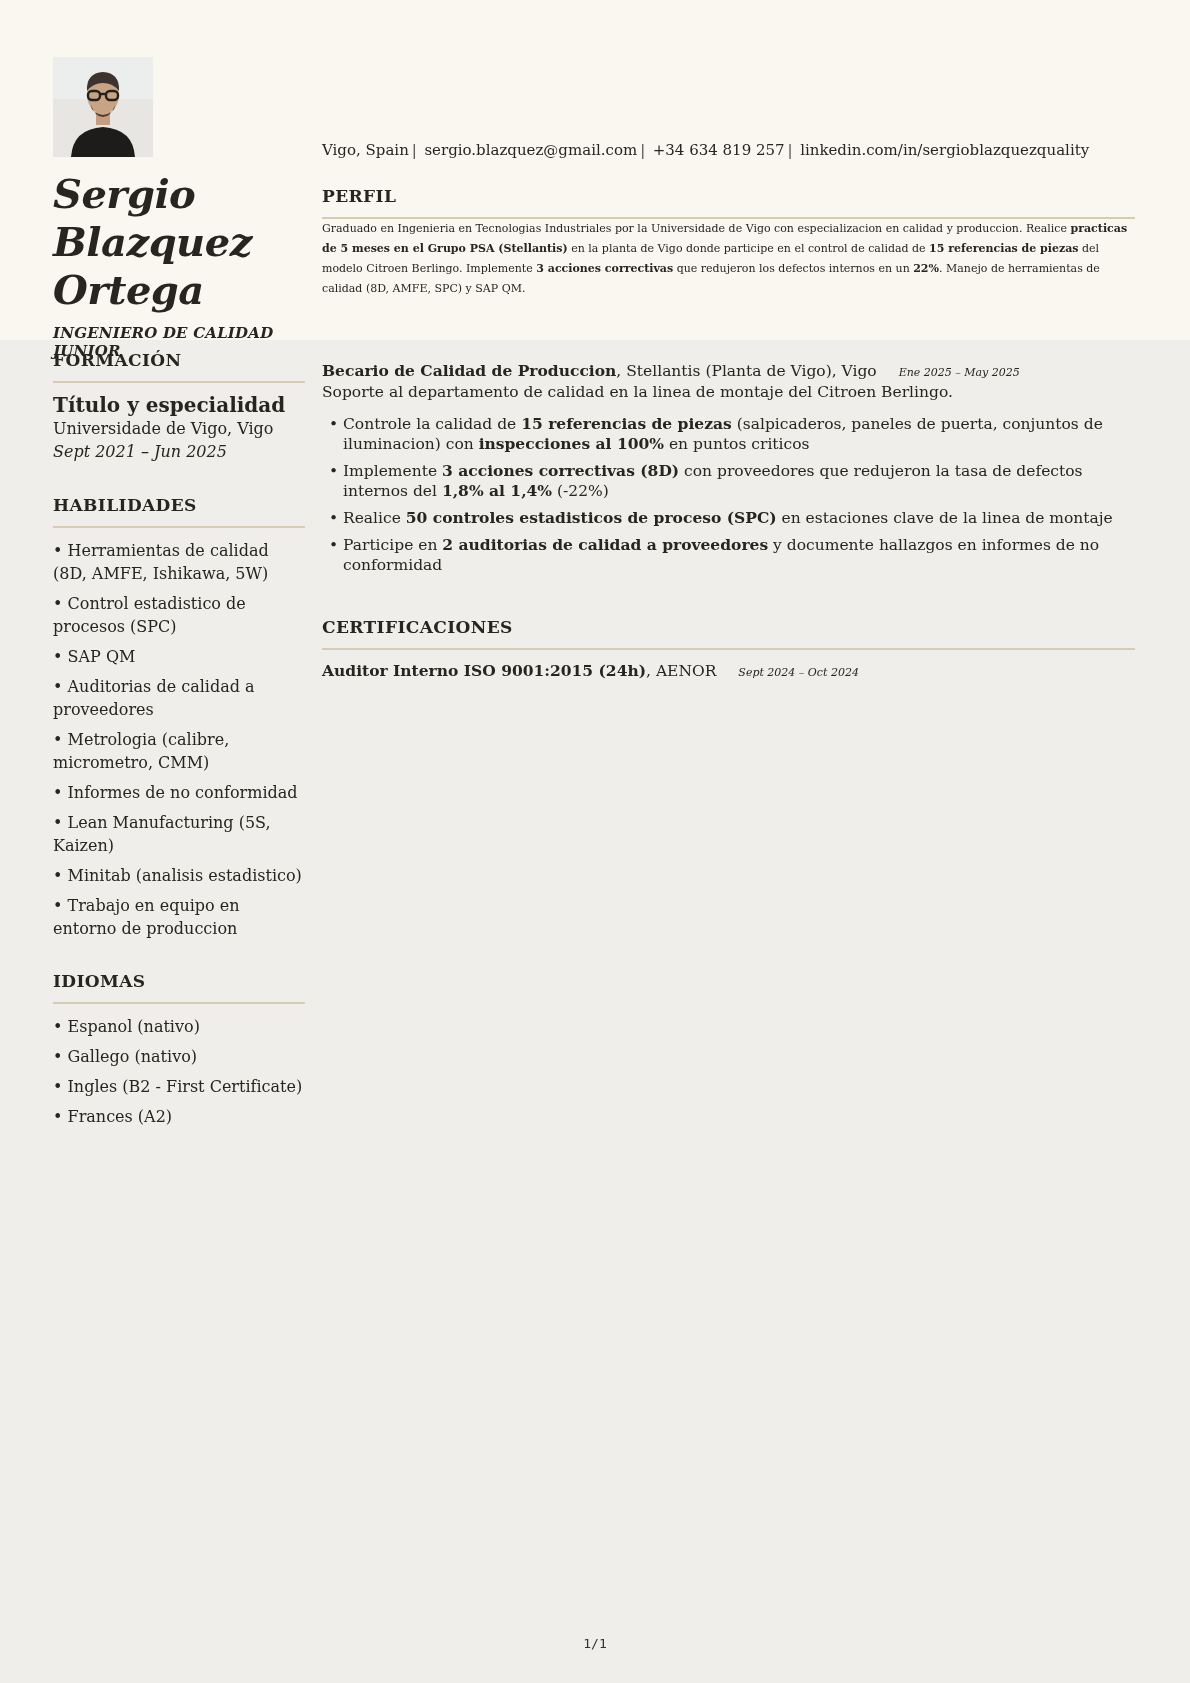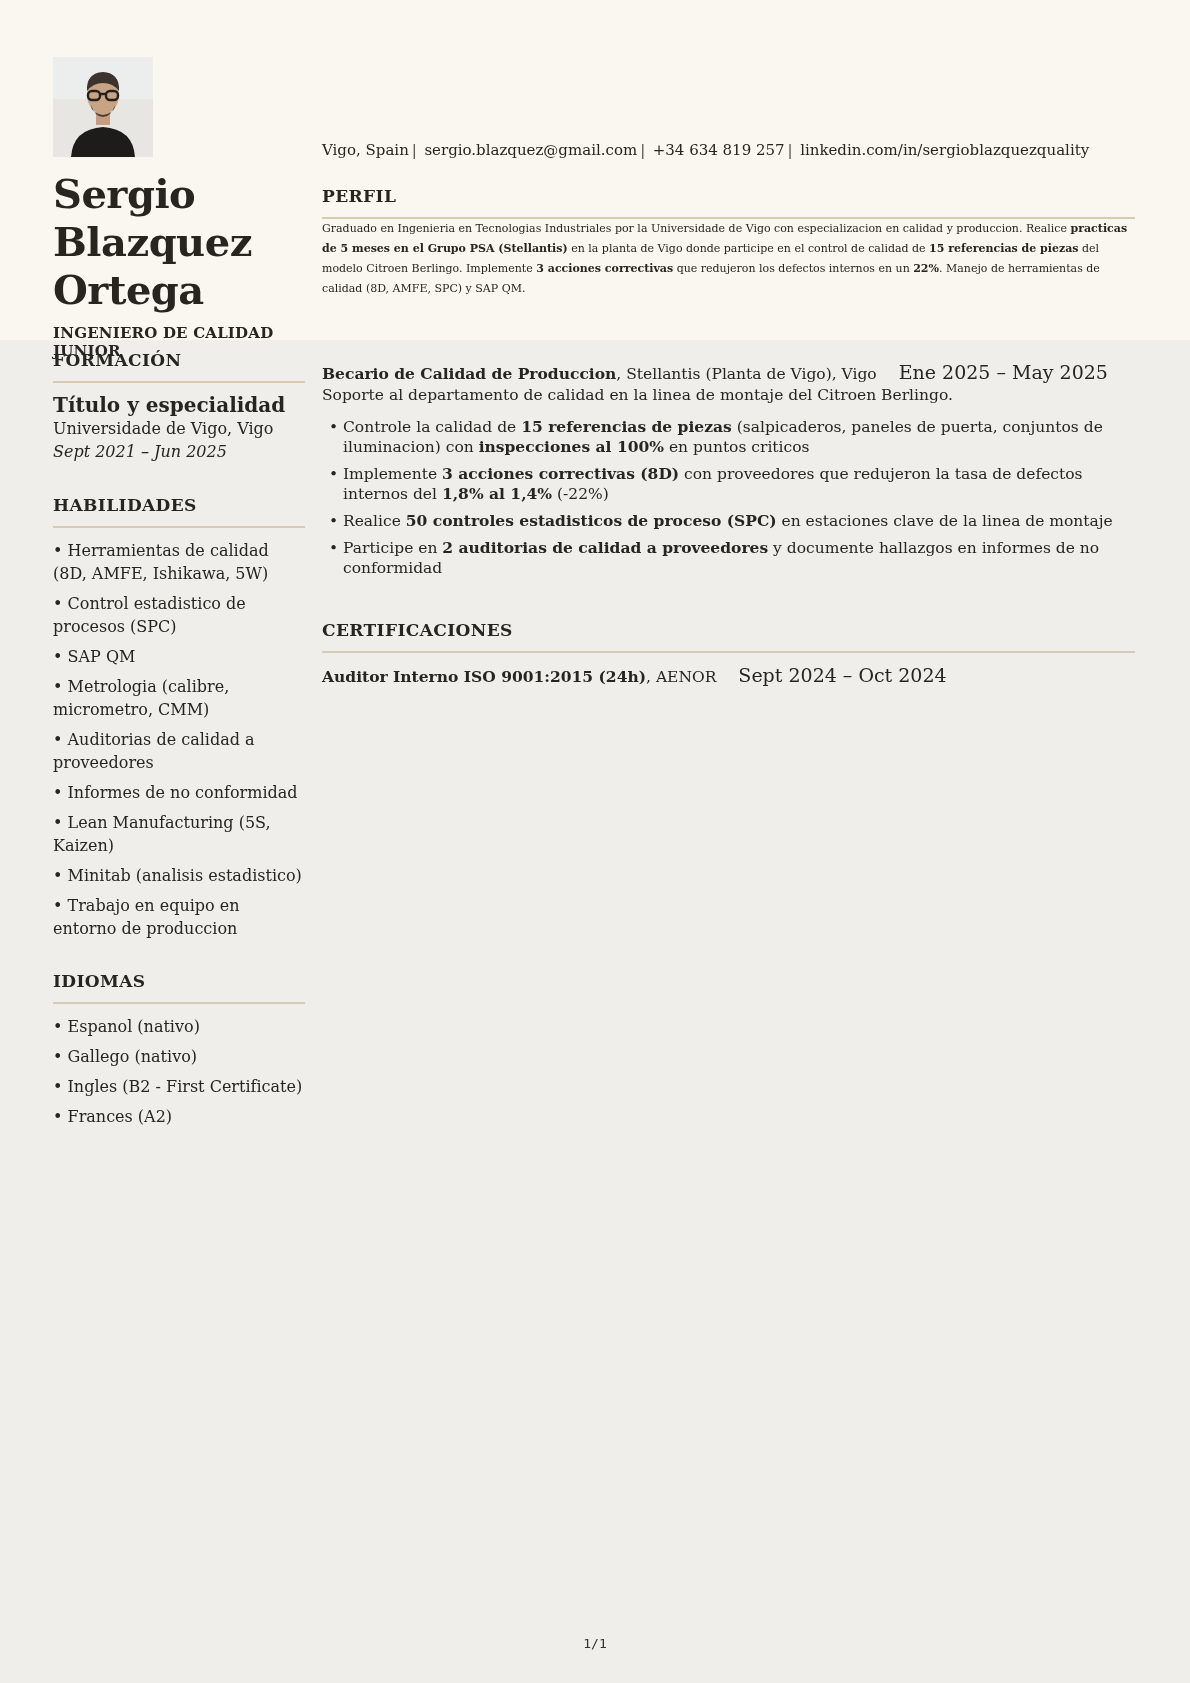--- a/index.html
+++ b/index.html
@@ -15,21 +15,21 @@
     font-family:"DejaVu Serif",serif;color:var(--ink);
     background:var(--bg-body);overflow:hidden;
   }
   
   .header{
     background:var(--bg-header);
     height:340px;
     padding:57px 55px 0 53px;
     display:flex;gap:17px;
   }
-  .header-left{width:252px;flex:none;}
+  .header-left{width:252px;flex:none;font-style:italic;}
   .photo{width:100px;height:100px;display:block;}
   .name{
     font-size:40px;font-weight:700;line-height:1.2;
     margin-top:13px;letter-spacing:-0.5px;
   }
   .role{font-size:15px;font-weight:700;margin-top:10px;letter-spacing:0.2px;}
   .header-right{flex:1;padding-top:84px;min-width:0;}
   .contact{font-size:15px;white-space:nowrap;}
   .contact .item{display:inline;}
   .contact .item:not(:last-child)::after{content:"\2009|\2002";color:#4a4942;}
@@ -48,21 +48,21 @@
   .section-content{margin-top:11px;}
   .edu-degree{font-size:20px;font-weight:700;line-height:23px;}
   .edu-school{font-size:16px;line-height:23px;}
   .edu-dates{font-size:16px;font-style:italic;line-height:24px;}
   .plain-list{list-style:none;font-size:16px;line-height:23px;}
   .plain-list li{margin-bottom:7px;overflow-wrap:break-word;}
   .plain-list li::before{content:"\2022\00a0";}
   
   .entry-head{display:flex;align-items:baseline;gap:22px;}
   .entry-title{font-size:15.5px;line-height:20px;}
-  .entry-dates{font-size:19px;white-space:nowrap;}
+  .entry-dates{font-size:11px;font-style:italic;white-space:nowrap;}
   .entry-summary{font-size:15.5px;line-height:20px;margin-top:1px;}
   .bullet-list{list-style:none;margin-top:12px;font-size:15.5px;line-height:20px;}
   .bullet-list li{position:relative;padding-left:21px;margin-bottom:7px;overflow-wrap:break-word;}
   .bullet-list li::before{content:"\2022";position:absolute;left:7px;}
   .cert-section{margin-top:42px;}
   
   .page-footer{
     position:absolute;bottom:32px;left:0;width:100%;text-align:center;
     font-family:"DejaVu Sans Mono",monospace;font-size:13px;color:#33322c;
   }
@@ -111,22 +111,22 @@
           <div class="edu-dates">Sept 2021 – Jun 2025</div>
         </div>
       </div>
 
       <div class="section">
         <h2 class="section-heading">HABILIDADES</h2>
         <ul class="plain-list section-content">
           <li>Herramientas de calidad (8D, AMFE, Ishikawa, 5W)</li>
           <li>Control estadistico de procesos (SPC)</li>
           <li>SAP QM</li>
+          <li>Auditorias de calidad a proveedores</li>
           <li>Metrologia (calibre, micrometro, CMM)</li>
-          <li>Auditorias de calidad a proveedores</li>
           <li>Informes de no conformidad</li>
           <li>Lean Manufacturing (5S, Kaizen)</li>
           <li>Minitab (analisis estadistico)</li>
           <li>Trabajo en equipo en entorno de produccion</li>
         </ul>
       </div>
 
       <div class="section">
         <h2 class="section-heading">IDIOMAS</h2>
         <ul class="plain-list section-content">

